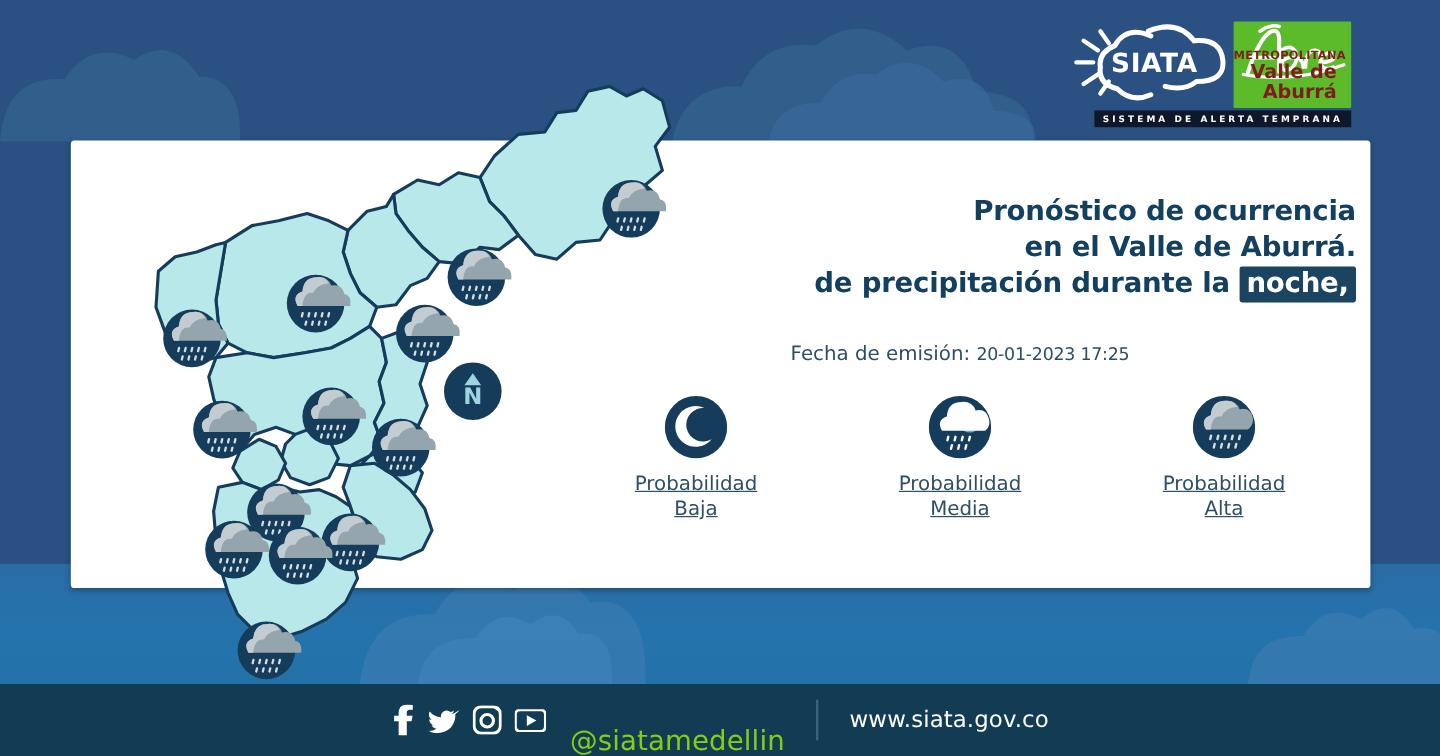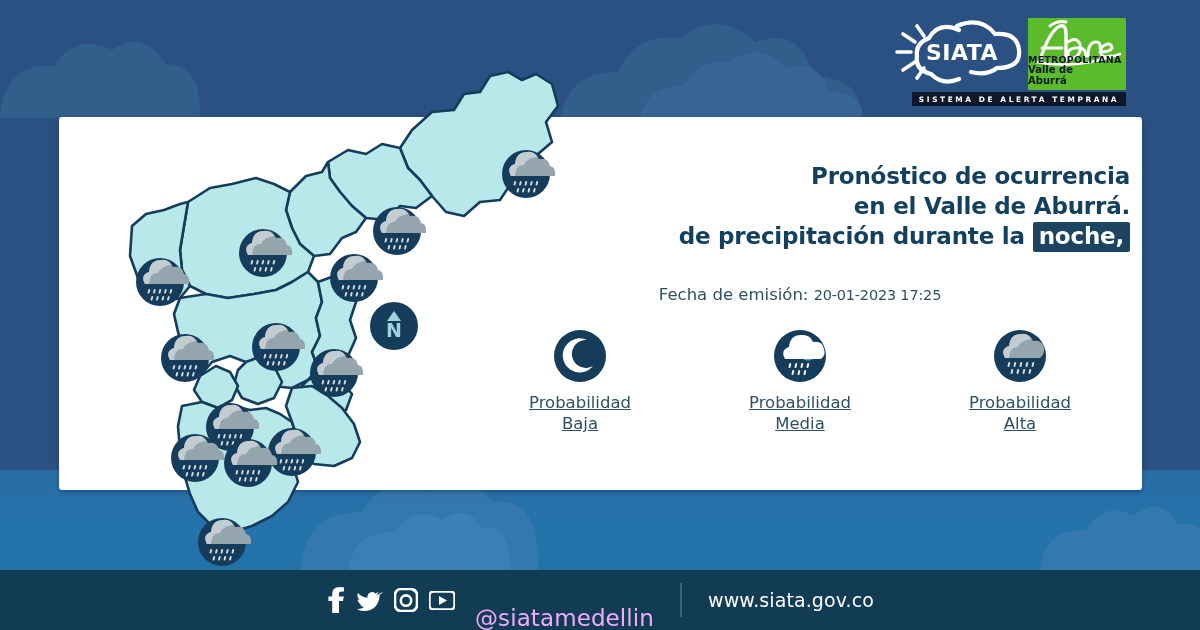--- a/index.html
+++ b/index.html
@@ -24,23 +24,23 @@
   
   .map-wrap{position:absolute;left:60px;top:50px;width:500px;height:520px;}
   .map-wrap svg{display:block;}
 
   
   .logos{position:absolute;left:895px;top:18px;width:235px;height:92px;}
   .logo-siata{position:absolute;left:0;top:0;width:135px;height:68px;}
   .logo-area{position:absolute;left:133px;top:0;width:98px;height:72px;background:#5bbb2a;
              border-radius:1px;overflow:hidden;}
   .area-script{position:absolute;left:0;top:-2px;width:98px;height:50px;}
-  .area-txt{position:absolute;left:0;bottom:4px;width:86px;text-align:left;color:#0f172a;line-height:1.05;}
+  .area-txt{position:absolute;left:0;bottom:4px;width:86px;text-align:right;color:#7f1d1d;line-height:1.05;}
   .area-txt .l1{font-size:9.5px;font-weight:700;letter-spacing:.2px;display:block;}
-  .area-txt .l2{font-size:10px;font-weight:700;display:block;}
+  .area-txt .l2{font-size:16px;font-weight:700;display:block;}
   .green-bar{position:absolute;left:17px;top:74px;width:214px;height:14px;background:#0f172a;
              display:flex;align-items:center;justify-content:center;text-align:center;}
   .green-bar span{color:#fff;font-size:7.4px;font-weight:700;letter-spacing:2.6px;}
 
   
   .headline{position:absolute;left:470px;top:162px;width:660px;text-align:right;
             color:#13405e;font-weight:700;font-size:23px;line-height:1.30;
             letter-spacing:-.2px;}
   .headline .hl{background:#1b4460;color:#ffffff;padding:1px 6px 3px 6px;border-radius:2px;}
   .emision{position:absolute;left:470px;top:285px;width:660px;text-align:center;
@@ -54,21 +54,21 @@
   .leg-item{width:180px;display:flex;flex-direction:column;align-items:center;}
   .leg-icon{width:52px;height:52px;}
   .leg-label{margin-top:10px;text-align:center;color:#2d4f63;font-size:16.5px;line-height:1.28;text-decoration:underline;}
 
   
   .footer{position:absolute;left:0;top:570px;width:1200px;height:60px;background:#123c53;}
   .footer-inner{position:absolute;left:0;top:0;width:1200px;height:60px;
                 display:flex;align-items:center;justify-content:center;gap:0;}
   .social{display:flex;align-items:center;gap:11px;margin-right:20px;}
   .social svg{display:block;}
-  .handle{color:#f0abfc;font-size:23px;letter-spacing:.1px;margin-top:36px;}
+  .handle{color:#84cc16;font-size:23px;letter-spacing:.1px;margin-top:36px;}
   .divider{width:2px;height:34px;background:#3b6277;margin:0 26px;}
   .site{color:#fff;font-size:19px;letter-spacing:.1px;}
 </style>
 </head>
 <body>
 
 <div id="stage">
 
   <div class="bg-top"></div>
   <div class="bg-bottom"></div>

